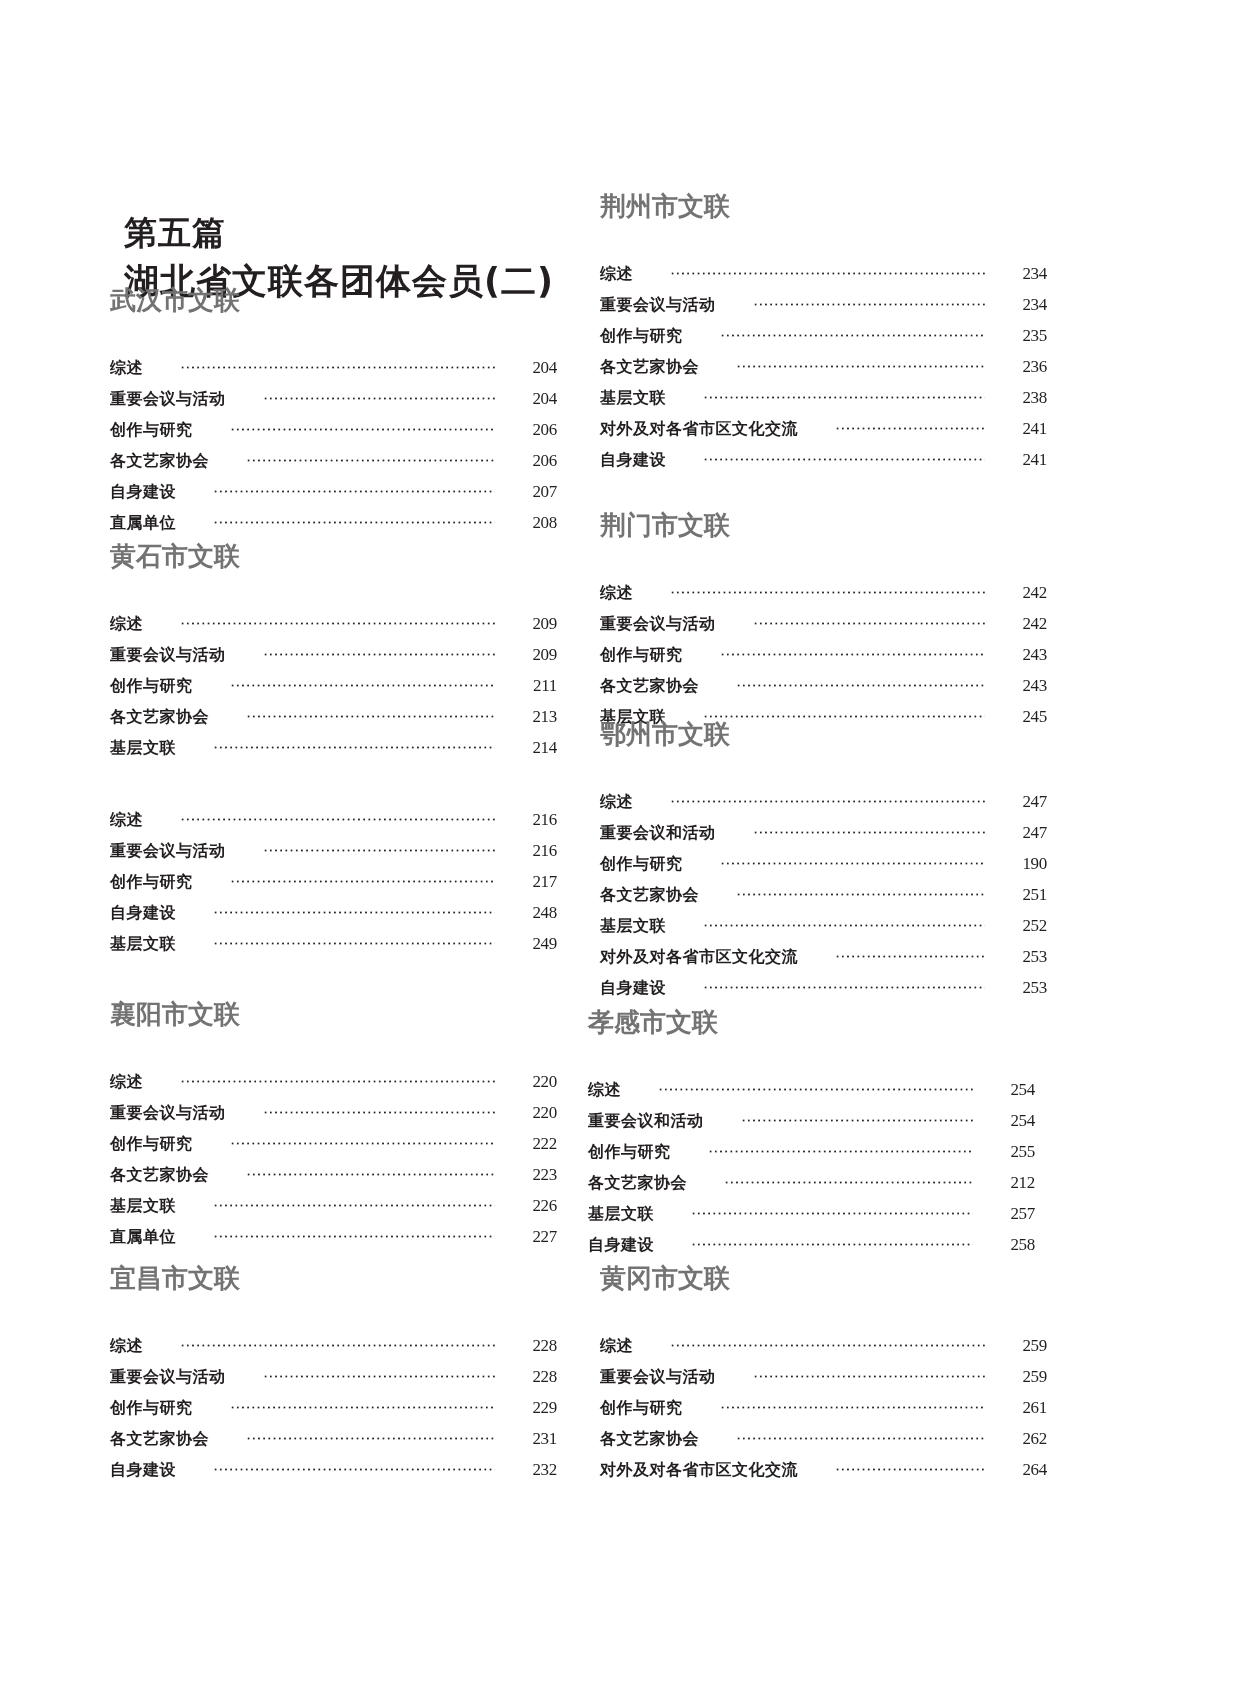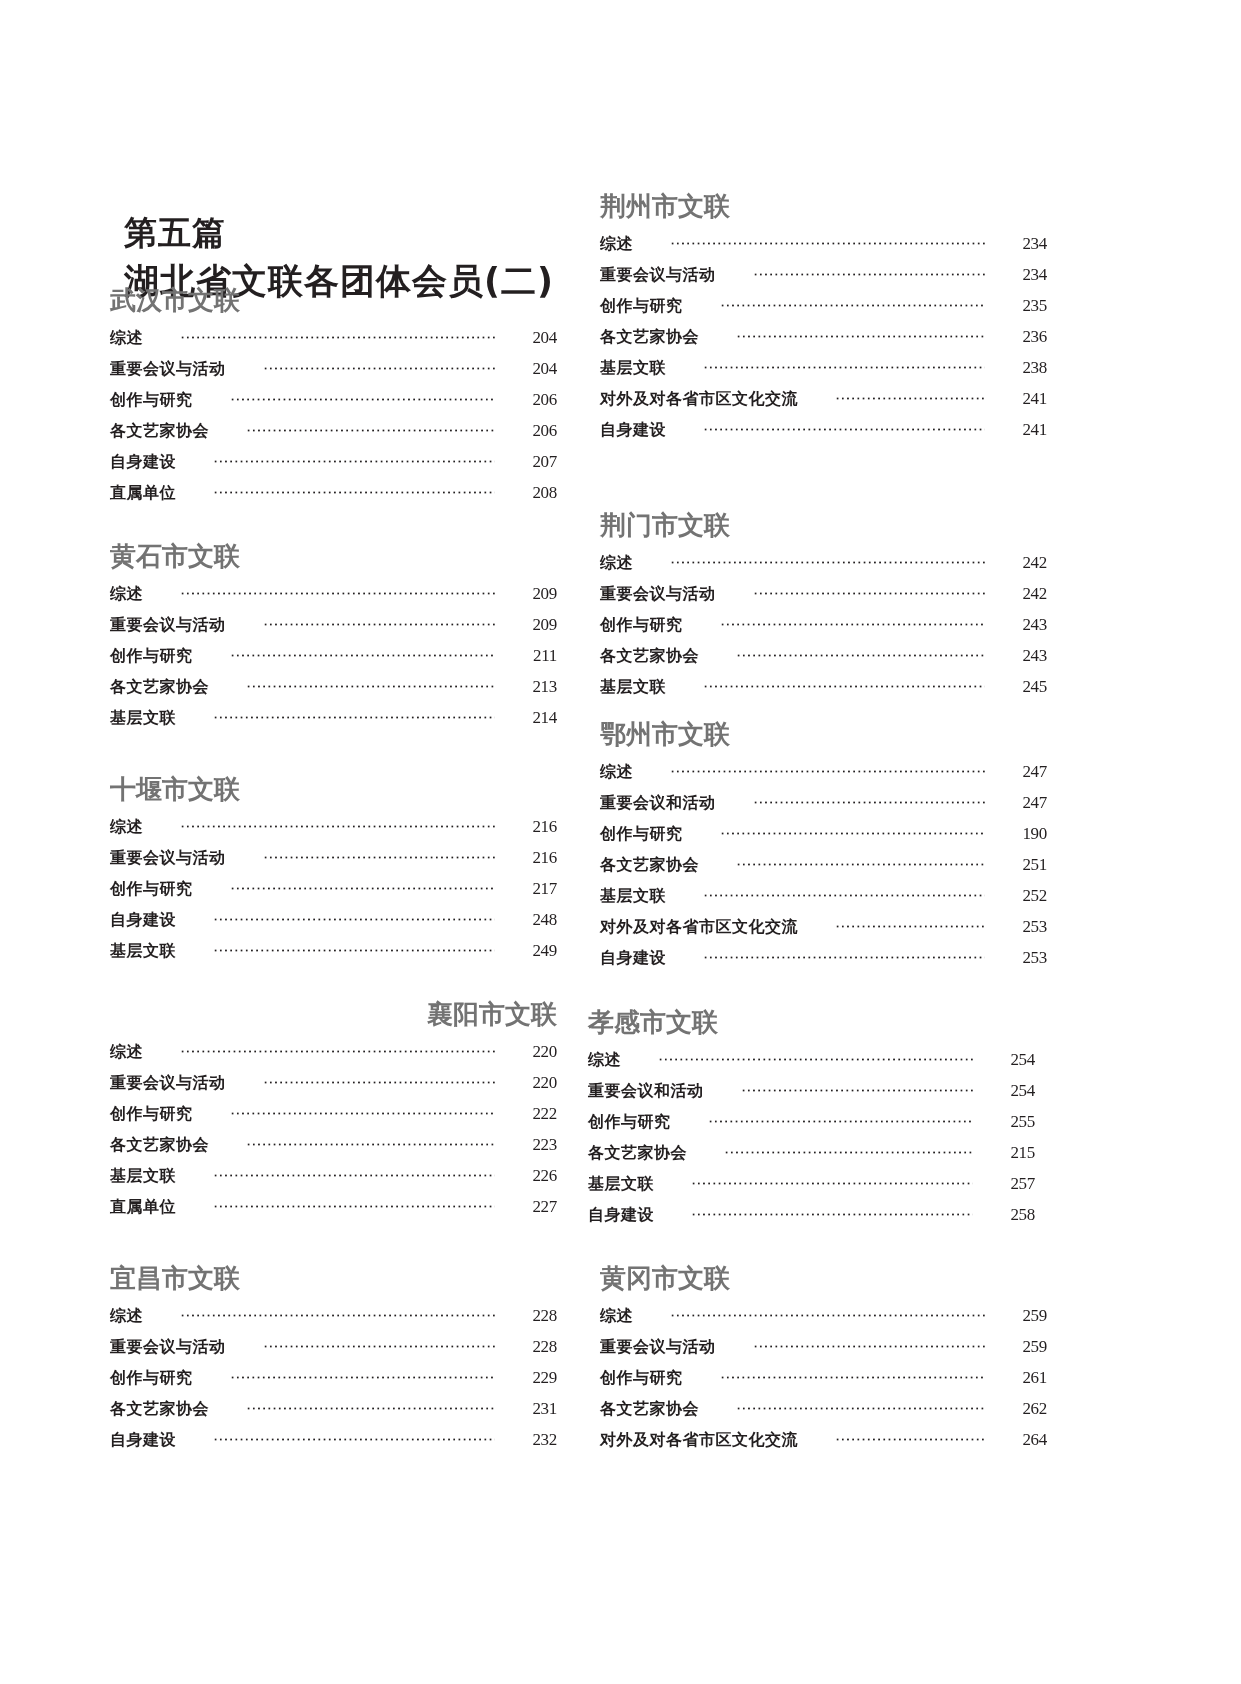--- a/index.html
+++ b/index.html
@@ -68,27 +68,28 @@
       background-image: radial-gradient(circle, #231f20 0.9px, transparent 1.2px);
       background-size: 5.2px 3px;
       background-repeat: repeat-x;
       background-position: left center;
     }
     .toc-row .page {
       flex: 0 0 auto;
       font-family: "Liberation Serif", "DejaVu Serif", serif;
       font-size: 17px;
       letter-spacing: -0.3px;
+      margin-top: 30px;
     }
 
     
     #sec-wuhan     { left: 110px; top: 289px; }
     #sec-huangshi  { left: 110px; top: 545px; }
     #sec-shiyan    { left: 110px; top: 778px; }
-    #sec-xiangyang { left: 110px; top: 1003px; text-align: right; }
+    #sec-xiangyang { left: 110px; top: 1003px; }
     #sec-yichang   { left: 110px; top: 1267px; }
 
     
     #sec-jingzhou  { left: 600px; top: 195px; }
     #sec-jingmen   { left: 600px; top: 514px; }
     #sec-ezhou     { left: 600px; top: 723px; }
     #sec-xiaogan   { left: 588px; top: 1011px; }
     #sec-huanggang { left: 600px; top: 1267px; }
   </style>
 </head>
@@ -154,21 +155,20 @@
       <span class="page">213</span>
     </div>
   <div class="toc-row">
       <span class="label">基层文联</span>
       <span class="leader"></span>
       <span class="page">214</span>
     </div>
 </div>
 
 <div class="section" id="sec-shiyan">
-  <h2 class="heading">十堰市文联</h2>
   <div class="toc-row">
       <span class="label">综述</span>
       <span class="leader"></span>
       <span class="page">216</span>
     </div>
   <div class="toc-row">
       <span class="label">重要会议与活动</span>
       <span class="leader"></span>
       <span class="page">216</span>
     </div>
@@ -372,21 +372,21 @@
       <span class="page">254</span>
     </div>
   <div class="toc-row">
       <span class="label">创作与研究</span>
       <span class="leader"></span>
       <span class="page">255</span>
     </div>
   <div class="toc-row">
       <span class="label">各文艺家协会</span>
       <span class="leader"></span>
-      <span class="page">215</span>
+      <span class="page">212</span>
     </div>
   <div class="toc-row">
       <span class="label">基层文联</span>
       <span class="leader"></span>
       <span class="page">257</span>
     </div>
   <div class="toc-row">
       <span class="label">自身建设</span>
       <span class="leader"></span>
       <span class="page">258</span>

